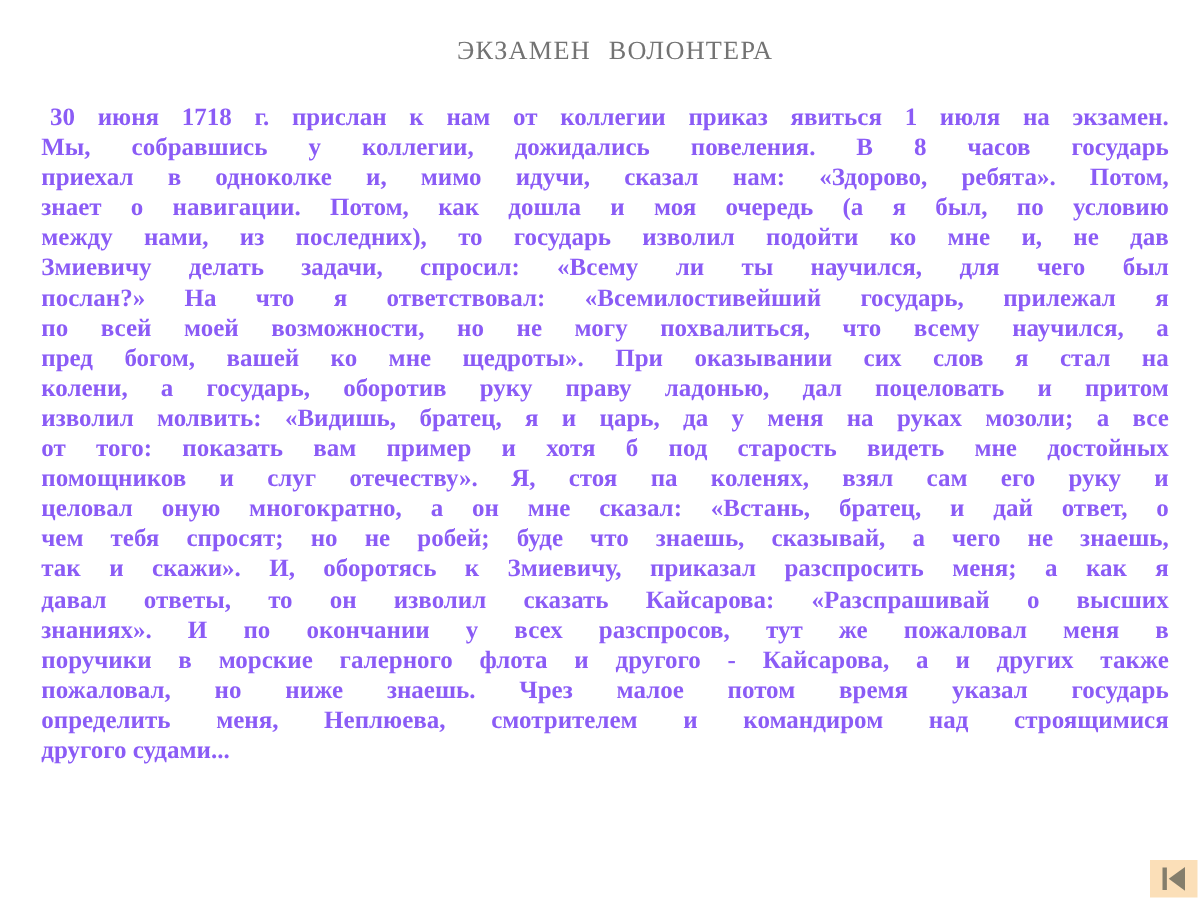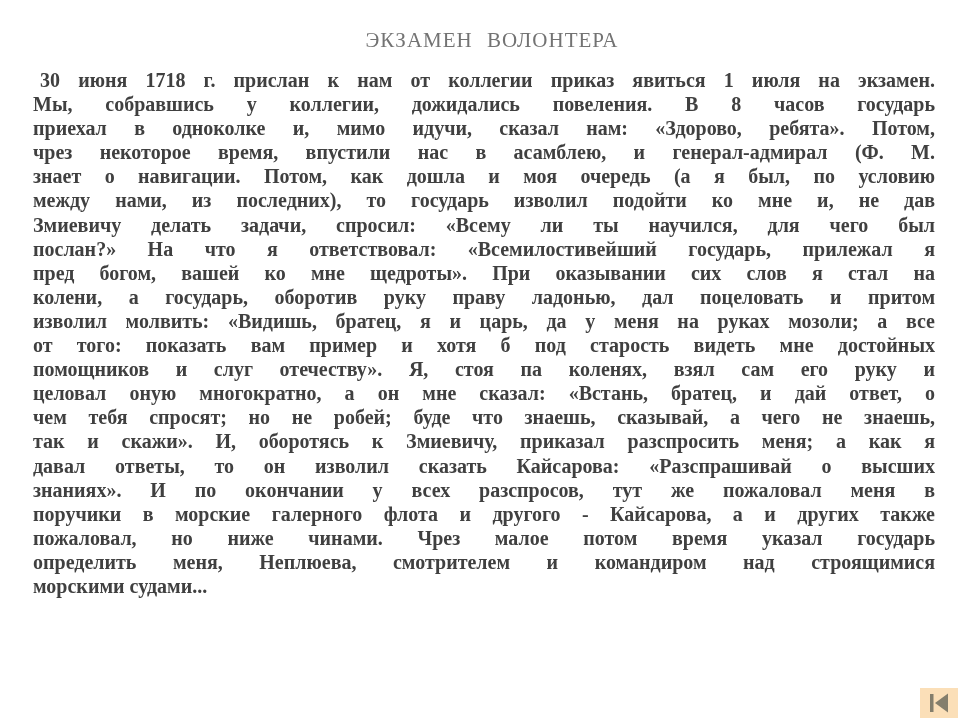--- a/index.html
+++ b/index.html
@@ -24,27 +24,27 @@
     margin: 12px;
     text-align: center;
     font-size: 21px;
     font-weight: normal;
     letter-spacing: 1px;
     word-spacing: 8px;
     color: #737373;
   }
   .doc-text {
     position: absolute;
-    top: 68px;
+    top: 82px;
     left: 33px;
     width: 902px;
     font-size: 20px;
     font-weight: bold;
     line-height: 24.1px;
-    color: #404040;
+    color: #8b5cf6;
   }
   .text-line {
     text-align: justify;
     text-align-last: justify;
   }
   .text-line:first-child {
     text-indent: 7px;
   }
   .text-line:last-child {
     text-align-last: left;
@@ -72,39 +72,39 @@
 <body>
 
 <div class="slide">
 
   <h1 class="title">ЭКЗАМЕН ВОЛОНТЕРА</h1>
 
   <div class="doc-text">
       <div class="text-line">30 июня 1718 г. прислан к нам от коллегии приказ явиться 1 июля на экзамен.</div>
       <div class="text-line">Мы, собравшись у коллегии, дожидались повеления. В 8 часов государь</div>
       <div class="text-line">приехал в одноколке и, мимо идучи, сказал нам: «Здорово, ребята». Потом,</div>
-      <div class="text-line">чрез некоторое время, впустили нас в асамблею, и генерал-адмирал (Ф. М.</div>
       <div class="text-line">знает о навигации. Потом, как дошла и моя очередь (а я был, по условию</div>
       <div class="text-line">между нами, из последних), то государь изволил подойти ко мне и, не дав</div>
       <div class="text-line">Змиевичу делать задачи, спросил: «Всему ли ты научился, для чего был</div>
       <div class="text-line">послан?» На что я ответствовал: «Всемилостивейший государь, прилежал я</div>
+      <div class="text-line">по всей моей возможности, но не могу похвалиться, что всему научился, а</div>
       <div class="text-line">пред богом, вашей ко мне щедроты». При оказывании сих слов я стал на</div>
       <div class="text-line">колени, а государь, оборотив руку праву ладонью, дал поцеловать и притом</div>
       <div class="text-line">изволил молвить: «Видишь, братец, я и царь, да у меня на руках мозоли; а все</div>
       <div class="text-line">от того: показать вам пример и хотя б под старость видеть мне достойных</div>
       <div class="text-line">помощников и слуг отечеству». Я, стоя па коленях, взял сам его руку и</div>
       <div class="text-line">целовал оную многократно, а он мне сказал: «Встань, братец, и дай ответ, о</div>
       <div class="text-line">чем тебя спросят; но не робей; буде что знаешь, сказывай, а чего не знаешь,</div>
       <div class="text-line">так и скажи». И, оборотясь к Змиевичу, приказал разспросить меня; а как я</div>
       <div class="text-line">давал ответы, то он изволил сказать Кайсарова: «Разспрашивай о высших</div>
       <div class="text-line">знаниях». И по окончании у всех разспросов, тут же пожаловал меня в</div>
       <div class="text-line">поручики в морские галерного флота и другого - Кайсарова, а и других также</div>
-      <div class="text-line">пожаловал, но ниже чинами. Чрез малое потом время указал государь</div>
+      <div class="text-line">пожаловал, но ниже знаешь. Чрез малое потом время указал государь</div>
       <div class="text-line">определить меня, Неплюева, смотрителем и командиром над строящимися</div>
-      <div class="text-line">морскими судами...</div>
+      <div class="text-line">другого судами...</div>
     </div>
 
   <button class="nav-btn" type="button">
     <span>
       <svg width="22" height="20" viewBox="0 0 22 20" xmlns="http://www.w3.org/2000/svg">
         <rect x="2" y="1" width="3.5" height="18" fill="#847E6C"></rect>
         <polygon points="20,0.5 20,19.5 7,10" fill="#847E6C"></polygon>
       </svg>
     </span>
   </button>

